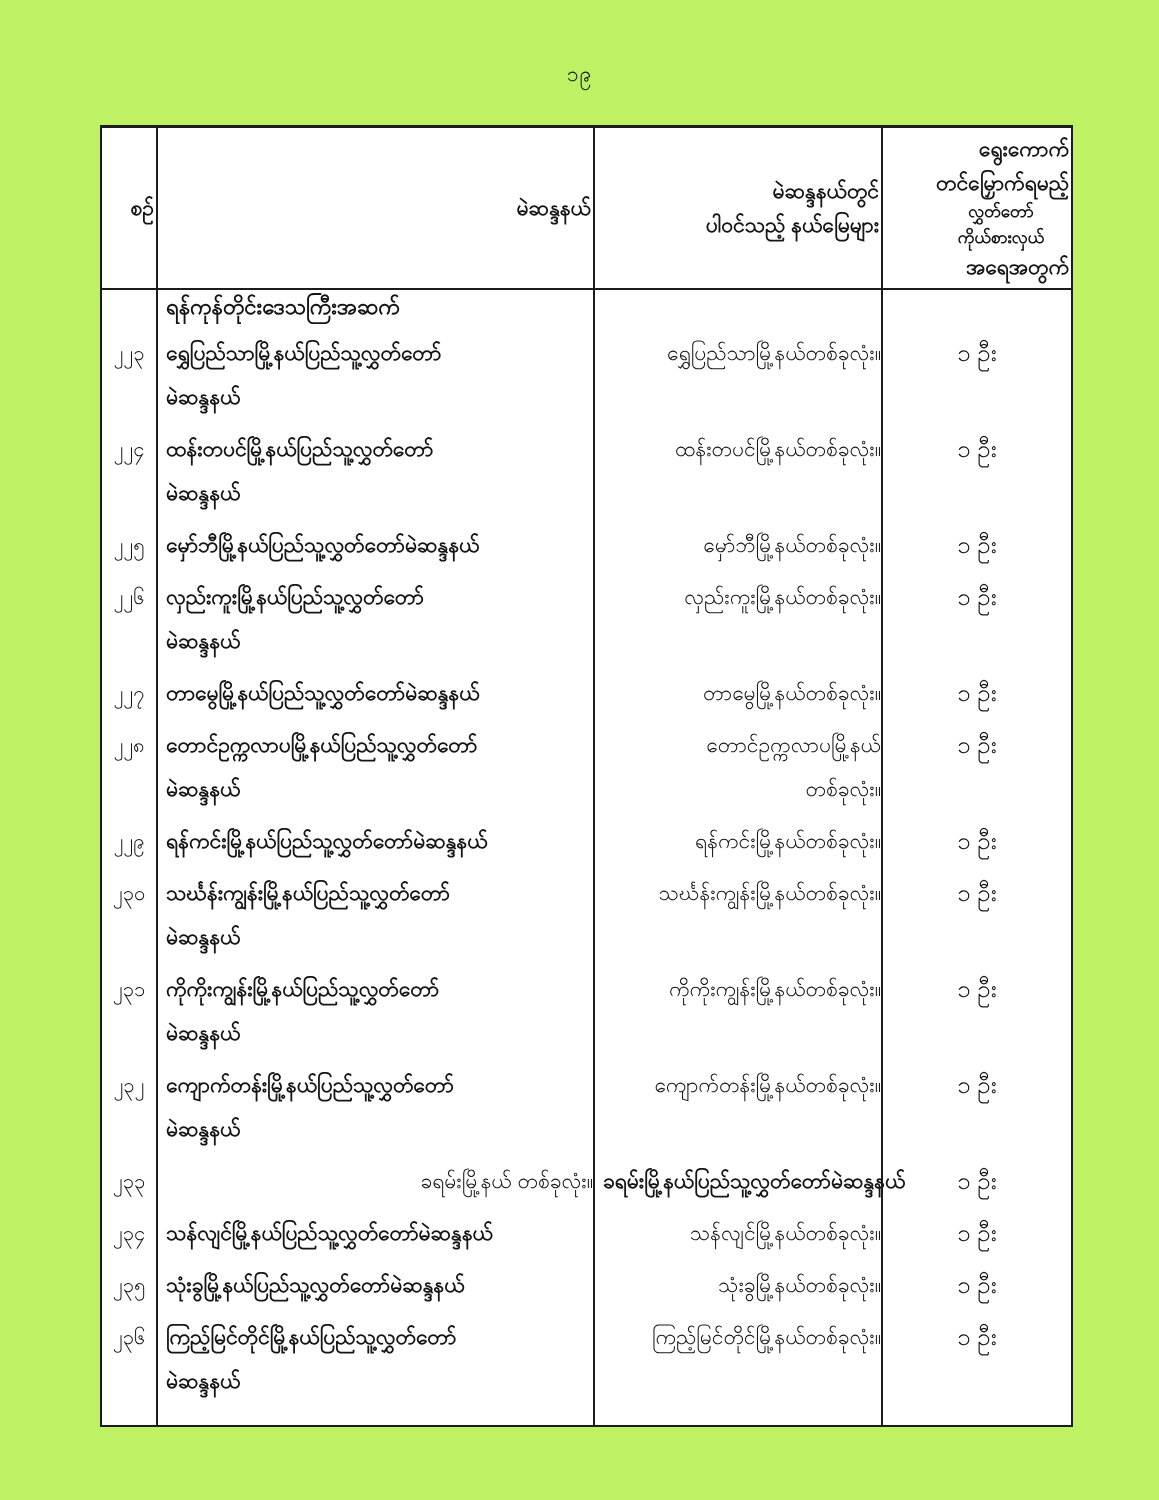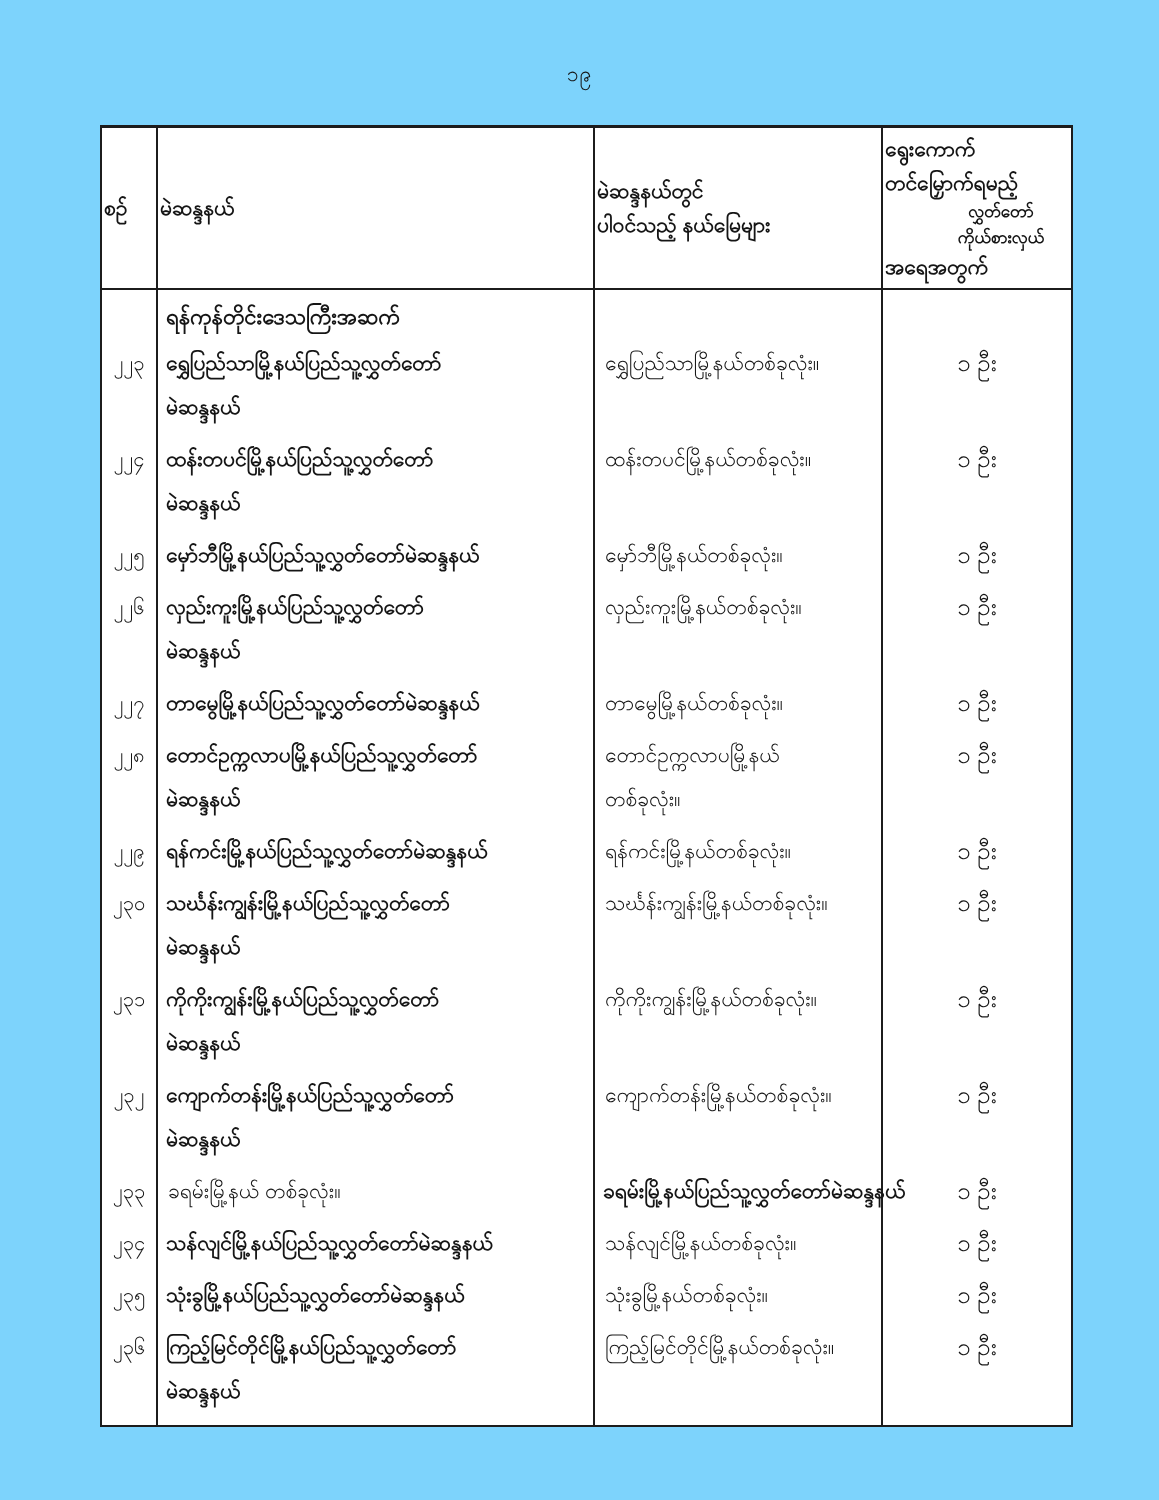--- a/index.html
+++ b/index.html
@@ -2,21 +2,21 @@
 <html lang="my"><head>
 <meta charset="utf-8">
 <style>
   html, body { margin: 0; padding: 0; }
   body {
     width: 1159px; height: 1500px;
     background: #ffffff;
     color: #151515;
     font-family: "Liberation Sans", sans-serif;
   }
-  .page { position: relative; width: 1159px; height: 1500px; background: #7dd3fc; overflow: hidden; }
+  .page { position: relative; width: 1159px; height: 1500px; background: #bef264; overflow: hidden; }
 
   .page-number {
     position: absolute; top: 60px; left: 0; width: 100%;
     text-align: center; font-size: 21px; letter-spacing: 1px;
   }
 
   .doc-table {
     position: absolute; left: 100px; top: 125px; width: 973px;
     box-sizing: border-box;
     border: 2px solid #1c1c1c;
@@ -24,39 +24,39 @@
     background: #ffffff;
   }
 
   .grid-row { display: grid; grid-template-columns: 56px 437px 288px 1fr; }
   .cell { box-sizing: border-box; }
   .cell.c1, .cell.c2, .cell.c3 { border-right: 2px solid #1c1c1c; }
 
   
   .header-row { border-bottom: 2px solid #1c1c1c; min-height: 158px; }
   .hcell {
-    display: flex; flex-direction: column; align-items: flex-start; justify-content: center;
+    display: flex; flex-direction: column; align-items: flex-end; justify-content: center;
     text-align: center; font-weight: bold; font-size: 21px; line-height: 1.6;
     padding: 4px 2px;
   }
   .hline { display: block; }
   .hline.hsmall { font-size: 17px; line-height: 1.5; margin-left: 48px; }
 
   
   .tbody { display: flex; flex-direction: column; min-height: 1135px; }
   .body-row { padding: 0; }
   .body-row .cell { padding-top: 4px; padding-bottom: 4px; }
   .line { line-height: 44px; white-space: nowrap; }
 
-  .section-row .cell { padding-top: 12px; padding-bottom: 2px; }
+  .section-row .cell { padding-top: 2px; padding-bottom: 2px; }
   .section-title { font-weight: bold; font-size: 22px; padding-left: 8px; }
 
   .num  { text-align: center; font-size: 20px; }
   .constituency { padding-left: 8px;  font-size: 21px; font-weight: bold; }
-  .areas        { padding-left: 10px; font-size: 21px; }
+  .areas        { padding-left: 10px; font-size: 21px; text-align: right; }
   .reps         { text-align: center; font-size: 24px; }
 
   .filler-row { flex: 1 1 auto; }
 </style>
 </head>
 <body>
 
 <div class="page">
 
   <div class="page-number">၁၉</div>

